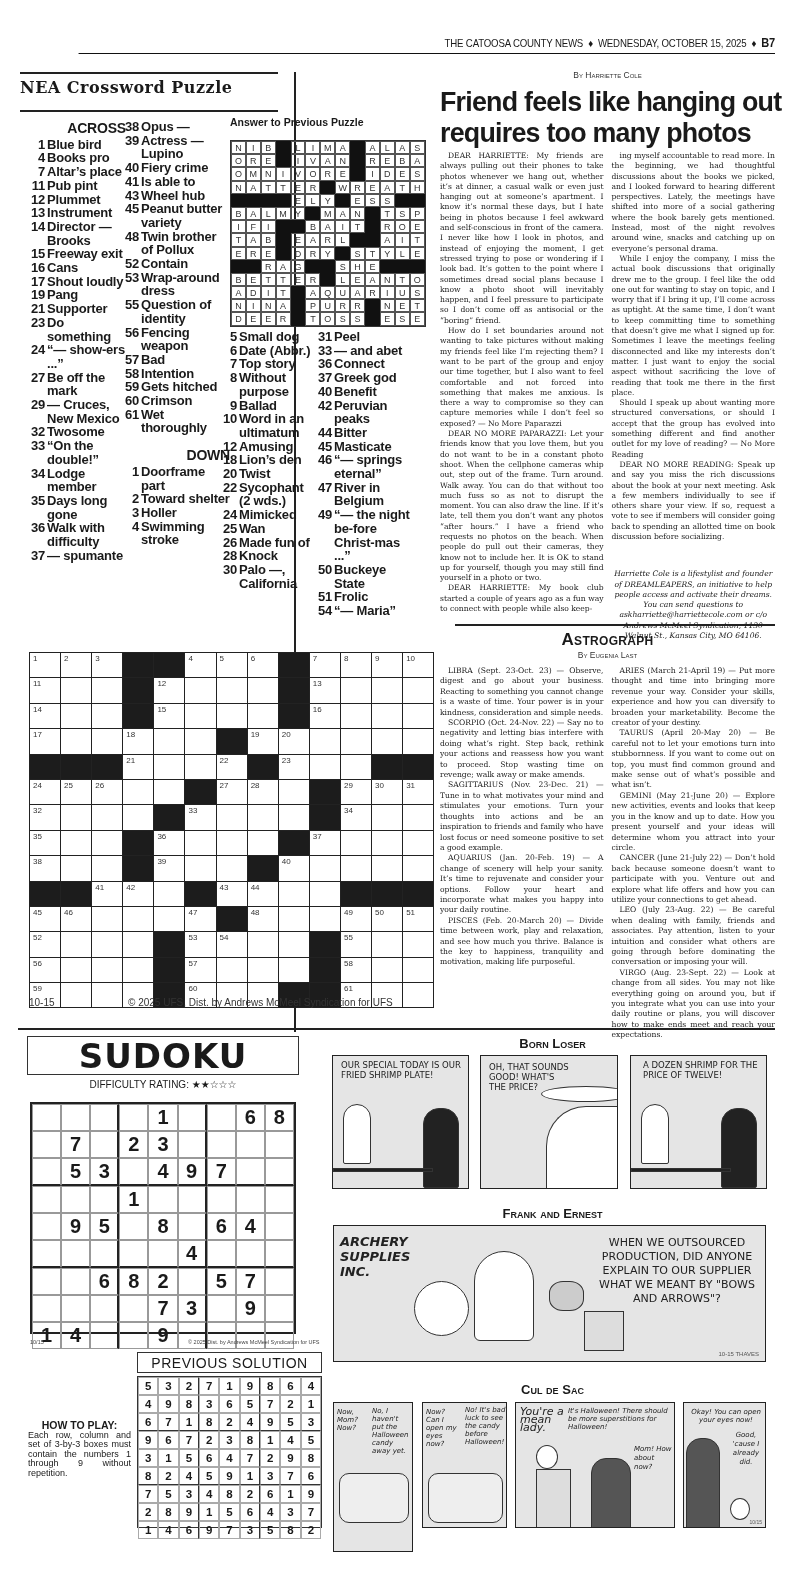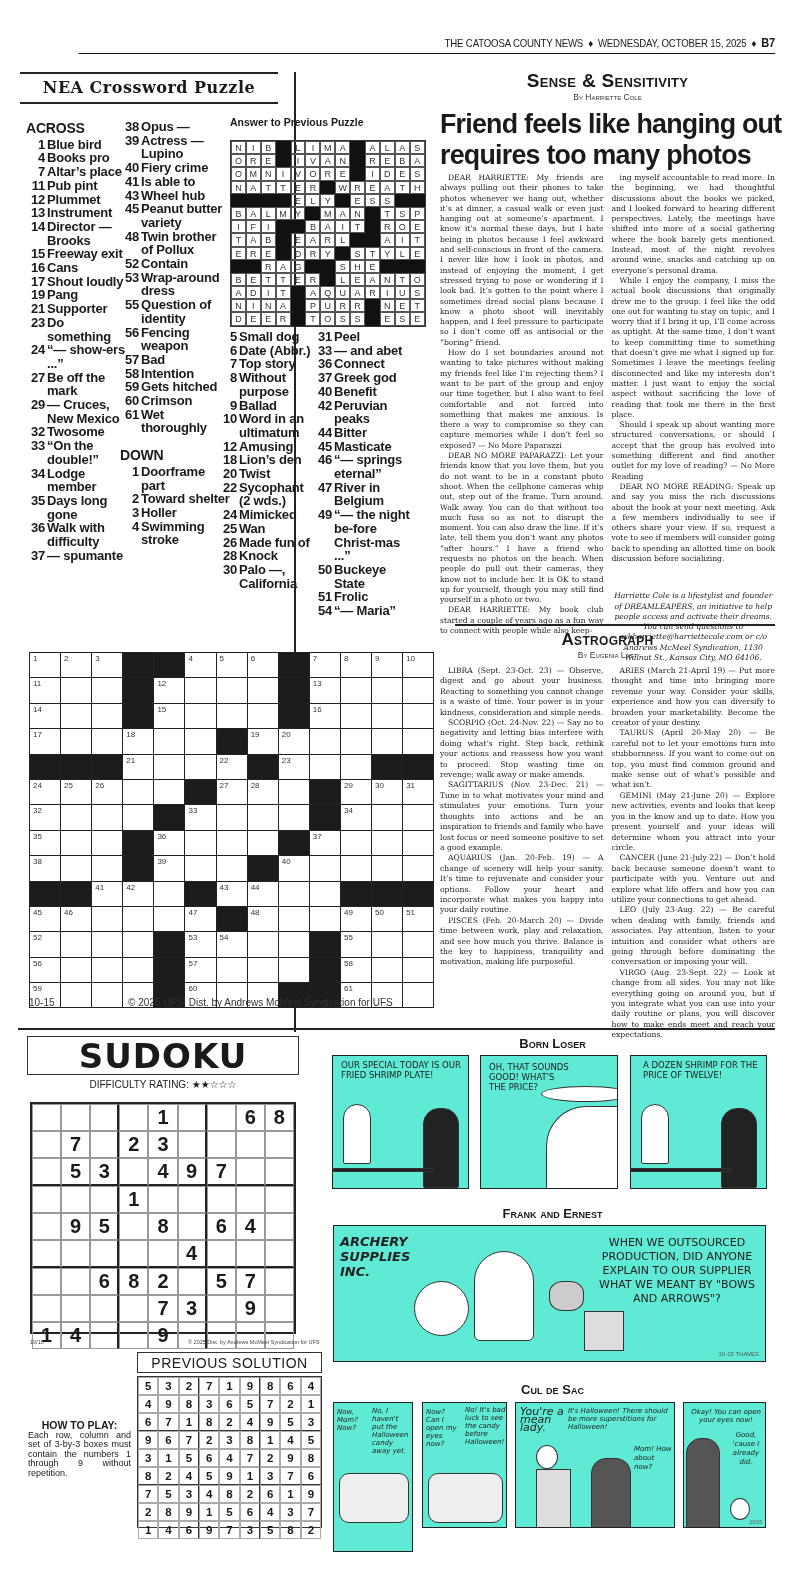--- a/index.html
+++ b/index.html
@@ -1,22 +1,22 @@
 <!DOCTYPE html>
 <html><head>
 <meta charset="utf-8">
 <style>
 *{box-sizing:border-box;margin:0;padding:0}
 body{width:792px;height:1584px;background:#fff;color:#1a1a1a;font-family:"Liberation Sans",sans-serif;position:relative;overflow:hidden}
 .masthead{position:absolute;left:18px;top:36px;width:757px;height:18px;border-bottom:1.5px solid #111;text-align:right;font-family:"Liberation Sans",sans-serif;font-size:10.5px;letter-spacing:-.2px;line-height:14px;transform:scaleX(.92);transform-origin:right}
 .masthead b{font-size:12px}
-.cw-title{position:absolute;left:20px;top:72px;width:258px;height:32px;border-top:2px solid #222;border-bottom:2px solid #222;text-align:center;font-family:"DejaVu Serif",serif;font-weight:bold;font-size:16px;line-height:28px;letter-spacing:.5px}
+.cw-title{position:absolute;left:20px;top:72px;width:258px;height:40px;border-top:2px solid #222;border-bottom:2px solid #222;font-family:"DejaVu Serif",serif;font-weight:bold;font-size:16px;line-height:28px;letter-spacing:.5px}
 .vrule{position:absolute;left:294px;top:72px;width:1.5px;height:960px;background:#222}
 .clues{position:absolute;font-weight:bold;font-size:13px;line-height:13.7px;letter-spacing:-.2px}
-.clues .hd{text-align:left;font-size:14px;margin:0 0 2px 0;padding-top:2px}
+.clues .hd{text-align:right;font-size:14px;margin:0 0 2px 0;padding-top:2px}
 .clue{display:flex}
 .clue .n{width:19px;text-align:right;flex:none;margin-right:2px}
 .clue .t{flex:1}
 .ans-title{position:absolute;left:230px;top:116px;width:200px;font-weight:bold;font-size:10.5px}
 .ans-grid{position:absolute;left:230px;top:140px;display:grid;grid-template-columns:repeat(13,14.9px);grid-auto-rows:13.2px;border:1px solid #333}
 .ans-grid div{border:.5px solid #555;font-size:9px;text-align:center;line-height:12px;color:#333}
 .ans-grid .blk{background:#111;border-color:#111}
 .main-grid{position:absolute;left:29px;top:652px;display:grid;grid-template-columns:repeat(13,30.1px);grid-auto-rows:24.4px;border:1.5px solid #222;background:#222;gap:1px}
 .main-grid div{background:#fff;font-size:8px;padding:1px 0 0 3px;color:#333;line-height:9px}
 .main-grid .blk{background:#1c1c1c}
@@ -39,21 +39,21 @@
 .sudoku .br{border-right:2px solid #222}.sudoku .bb{border-bottom:2px solid #222}
 .sd-foot{position:absolute;top:1339px;font-size:5.5px;color:#444}
 .prev-title{position:absolute;left:137px;top:1352px;width:185px;height:21px;border:1px solid #333;text-align:center;font-size:14px;line-height:20px;letter-spacing:.5px}
 .prev{position:absolute;left:137px;top:1376px;width:185px;height:152px;display:grid;grid-template-columns:repeat(9,1fr);grid-template-rows:repeat(9,1fr);border:1.5px solid #333}
 .prev div{border:.5px solid #aaa;text-align:center;font-weight:bold;font-size:11.5px;line-height:16px}
 .prev .br{border-right:1.5px solid #333}.prev .bb{border-bottom:1.5px solid #333}
 .howto{position:absolute;left:28px;top:1421px;width:103px;font-size:9px;line-height:9.6px;text-align:justify}
 .howto .h{font-weight:bold;font-size:10.5px;text-align:center}
 
 .comic-title{position:absolute;left:330px;width:445px;text-align:center;font-weight:bold;font-variant:small-caps;font-size:13px}
-.panel{position:absolute;border:1.5px solid #222;background:#5eead4;overflow:hidden}
+.panel{position:absolute;border:1.5px solid #222;background:#e5e5e5;overflow:hidden}
 .bubble{position:absolute;font-family:"DejaVu Sans",sans-serif;font-size:8.5px;line-height:10px;text-transform:uppercase;color:#222}
 .bubble.lc{text-transform:none;font-style:italic}
 .fig{position:absolute;border:1.3px solid #333;background:#fff}
 .credit{position:absolute;font-size:5px;color:#555}
 </style>
 </head>
 <body>
 
 <div class="masthead">
   <span>THE CATOOSA COUNTY NEWS</span>
@@ -729,21 +729,20 @@
     <div class="blk"></div>
     <div class="blk"></div>
     <div>61</div>
     <div></div>
     <div></div>
   </div>
 <div class="cw-foot" style="left:29px">10-15</div>
 <div class="cw-foot" style="left:128px">© 2025 UFS, Dist. by Andrews McMeel Syndication for UFS</div>
 
 <div class="col-right" style="top:70px">
-  <div class="sc-head">Sense &amp; Sensitivity</div>
   <div class="byline">By Harriette Cole</div>
   <div class="headline" style="margin-top:6px">Friend feels like hanging out</div>
   <div class="headline">requires too many photos</div>
   <div class="body2" style="margin-top:3px">
     <div class="c" id="adv1">
         <p>DEAR HARRIETTE: My friends are always pulling out their phones to take photos whenever we hang out, whether it’s at dinner, a casual walk or even just hanging out at someone’s apartment. I know it’s normal these days, but I hate being in photos because I feel awkward and self-conscious in front of the camera. I never like how I look in photos, and instead of enjoying the moment, I get stressed trying to pose or wondering if I look bad. It’s gotten to the point where I sometimes dread social plans because I know a photo shoot will inevitably happen, and I feel pressure to participate so I don’t come off as antisocial or the “boring” friend.</p>
         <p>How do I set boundaries around not wanting to take pictures without making my friends feel like I’m rejecting them? I want to be part of the group and enjoy our time together, but I also want to feel comfortable and not forced into something that makes me anxious. Is there a way to compromise so they can capture memories while I don’t feel so exposed? — No More Paparazzi</p>
         <p>DEAR NO MORE PAPARAZZI: Let your friends know that you love them, but you do not want to be in a constant photo shoot. When the cellphone cameras whip out, step out of the frame. Turn around. Walk away. You can do that without too much fuss so as not to disrupt the moment. You can also draw the line. If it’s late, tell them you don’t want any photos “after hours.” I have a friend who requests no photos on the beach. When people do pull out their cameras, they know not to include her. It is OK to stand up for yourself, though you may still find yourself in a photo or two.</p>
         <p>DEAR HARRIETTE: My book club started a couple of years ago as a fun way to connect with people while also keep-</p>
       </div>

